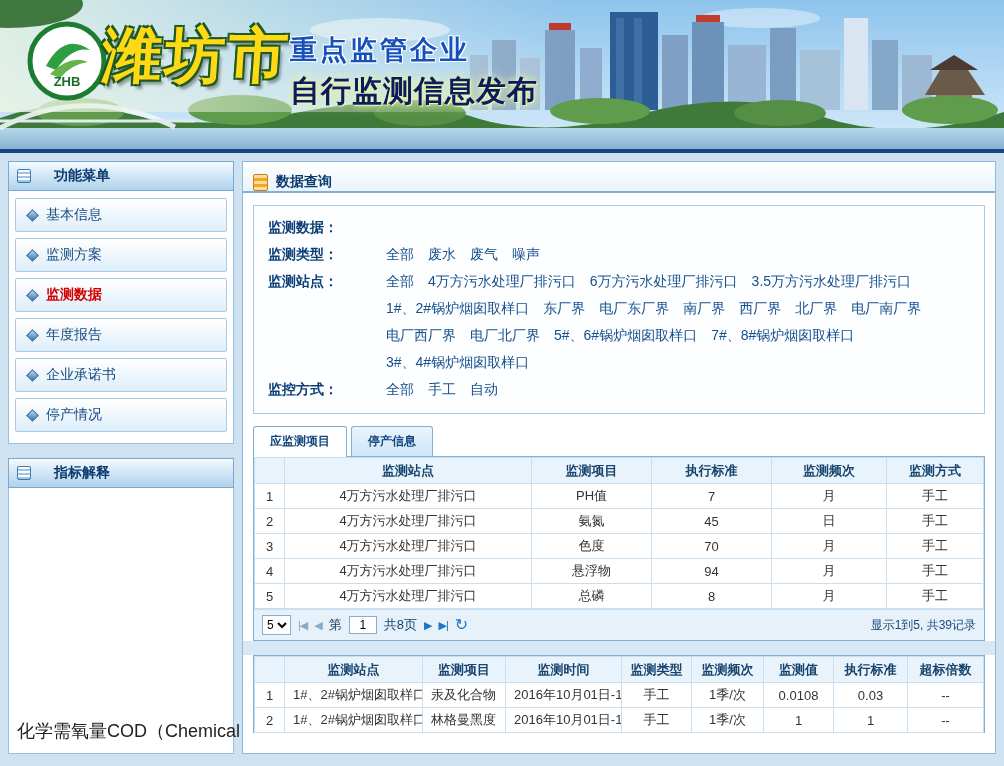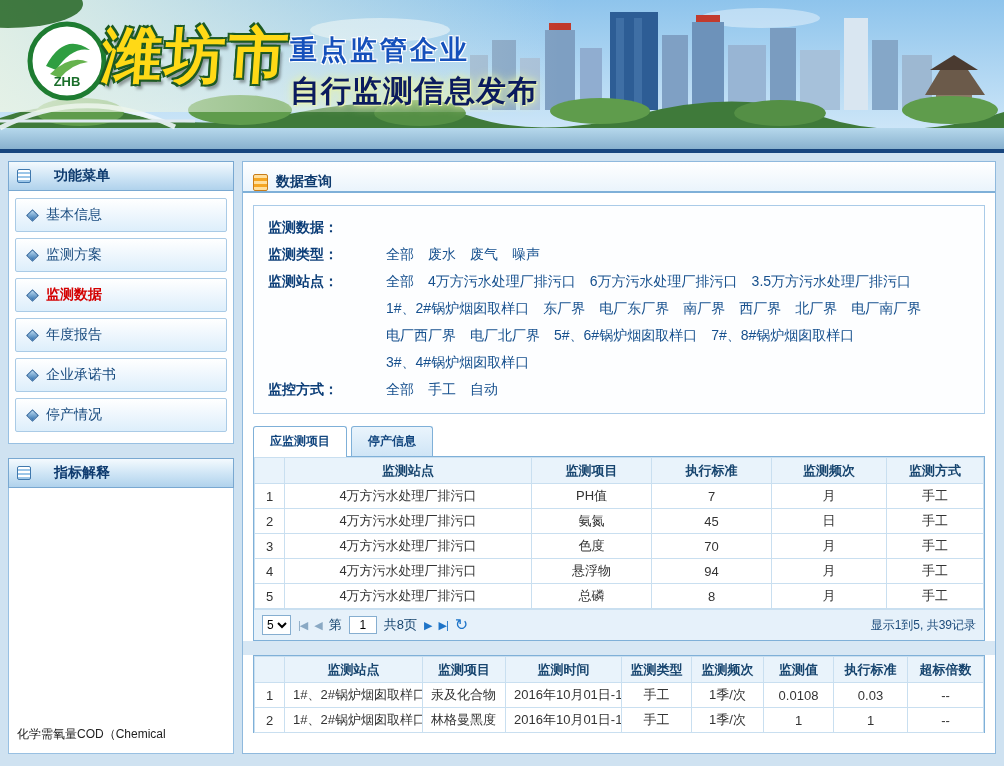--- a/index.html
+++ b/index.html
@@ -34,21 +34,21 @@
   .menu-box { background:#fff; border:1px solid #98c0e2; border-top:none; padding:7px 6px; }
   .menu-item { height:34px; margin:0 0 6px 0; display:flex; align-items:center; gap:9px; padding-left:12px;
     border:1px solid #aacbe6; border-radius:2px; background:linear-gradient(#ffffff,#ddeefb); cursor:pointer; }
   .menu-item:last-child { margin-bottom:4px; }
   .diamond-icon { width:9px; height:9px; flex:none; transform:rotate(45deg);
     background:linear-gradient(135deg,#bcdcf2,#2f6fae); border:1px solid #2a6098; }
   .menu-label { font-size:14px; color:#174a7e; }
   .menu-item.active .menu-label { color:#d40000; font-weight:bold; }
   .indicator-header { margin-top:14px; }
   .indicator-box { flex:1; background:#fff; border:1px solid #98c0e2; border-top:none; position:relative; }
-  .indicator-text { position:absolute; left:8px; bottom:10px; font-size:12px; color:#222; white-space:nowrap; }
+  .indicator-text { position:absolute; left:8px; bottom:10px; font-size:18px; color:#222; white-space:nowrap; }
 
   
   .main-header { height:31px; flex:none; display:flex; align-items:flex-end; gap:8px; padding:0 10px;
     background:linear-gradient(#ffffff,#eaf4fc); border-bottom:2px solid #7fb0d8; }
   .doc-icon { width:15px; height:17px; flex:none; border:1px solid #c87d1a; border-radius:2px;
     background:repeating-linear-gradient(#ffdf9e 0 3px, #f5a623 3px 6px); }
   .main-title { font-size:14px; font-weight:bold; color:#0d3a6e; }
   .main-body { flex:1; overflow:hidden; padding-top:12px; }
 
   

